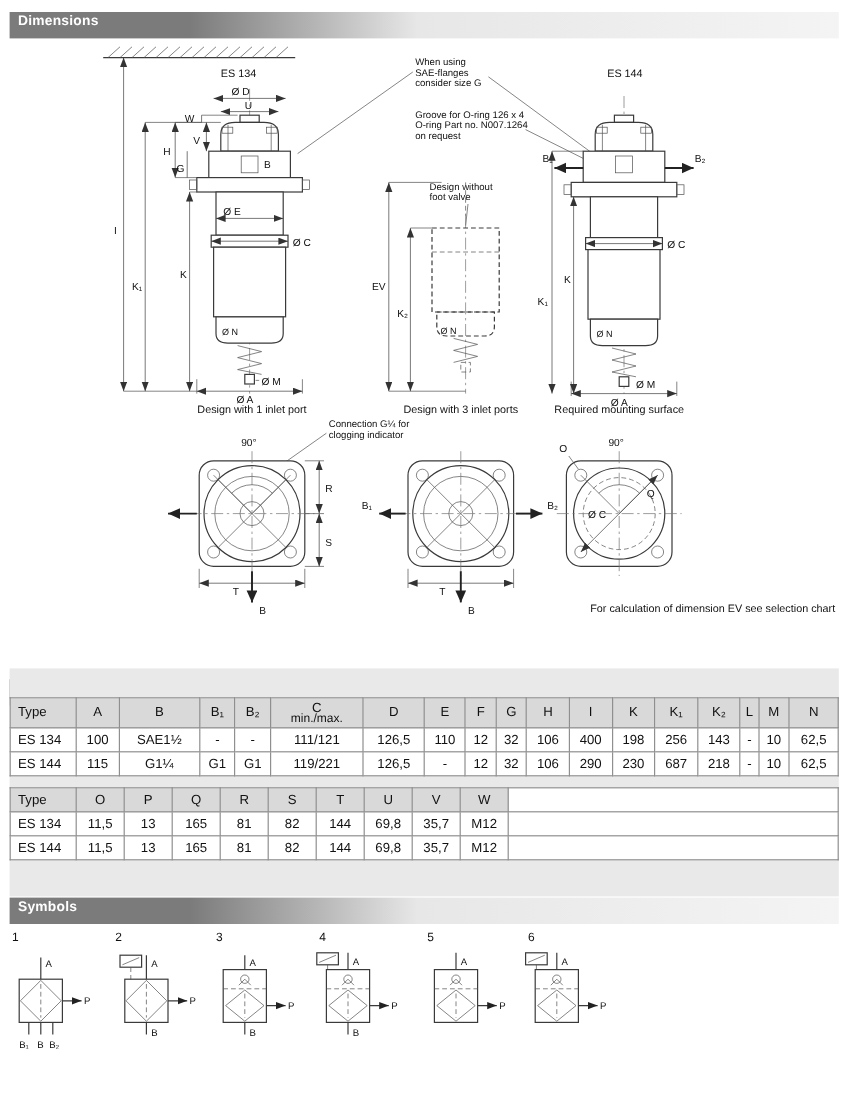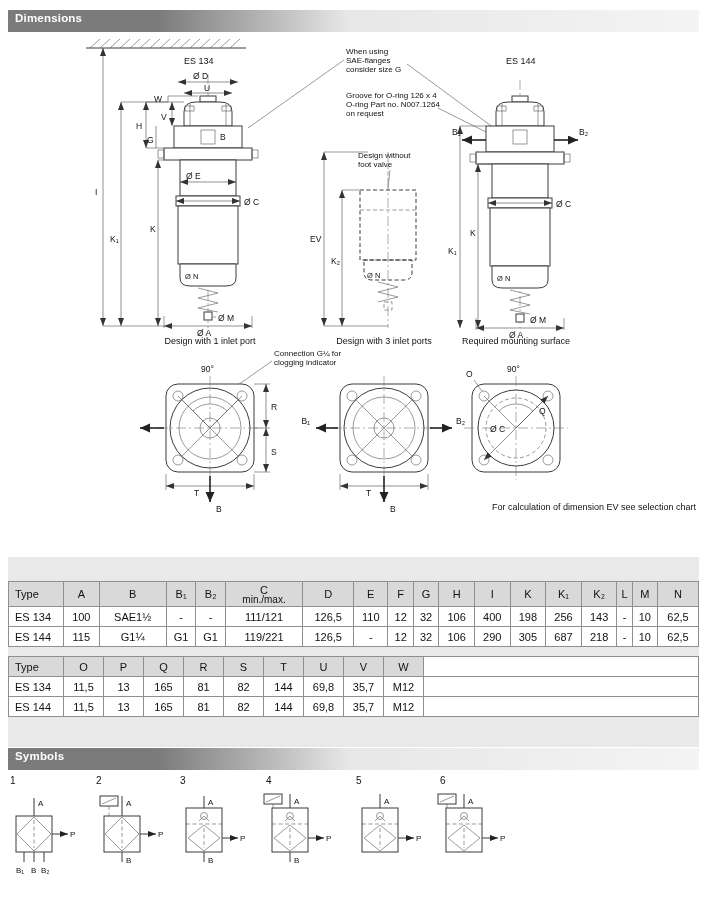--- a/index.html
+++ b/index.html
@@ -337,21 +337,21 @@
           <td>G1¼</td>
           <td>G1</td>
           <td>G1</td>
           <td>119/221</td>
           <td>126,5</td>
           <td>-</td>
           <td>12</td>
           <td>32</td>
           <td>106</td>
           <td>290</td>
-          <td>305</td>
+          <td>230</td>
           <td>687</td>
           <td>218</td>
           <td>-</td>
           <td>10</td>
           <td>62,5</td>
         </tr>
       </tbody>
   </table>
   <table id="table2" class="mtable">
     <thead>

